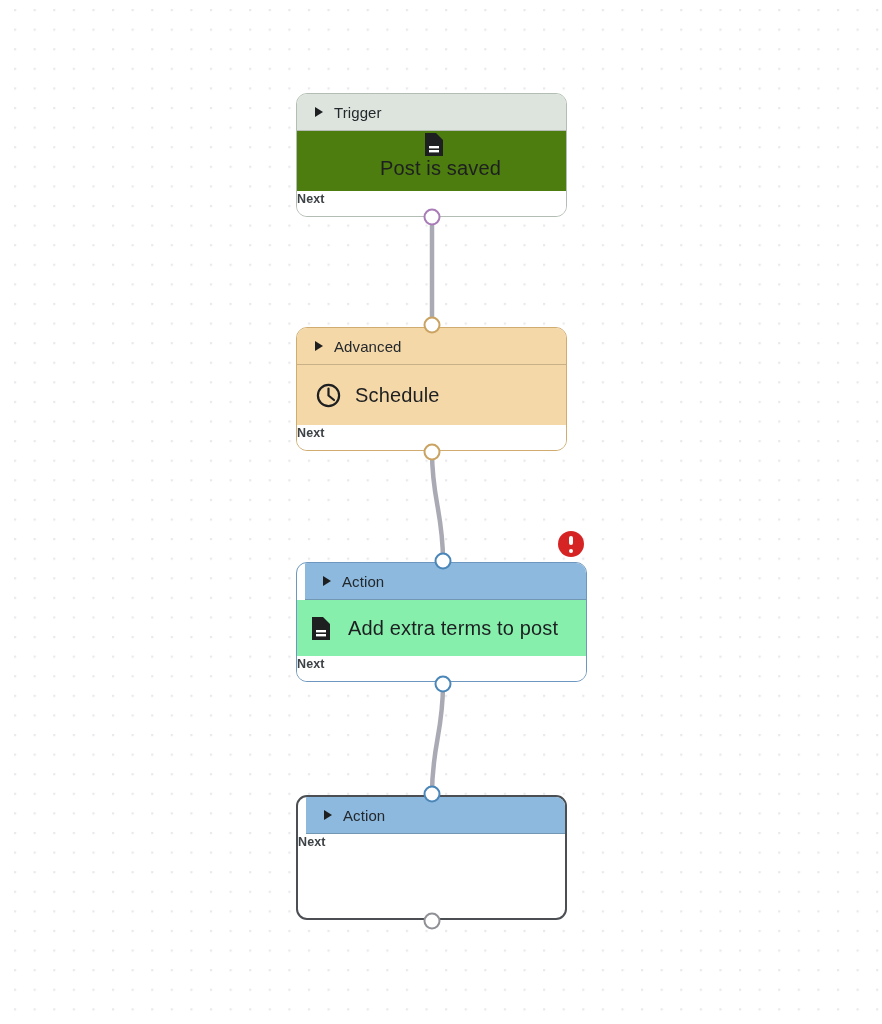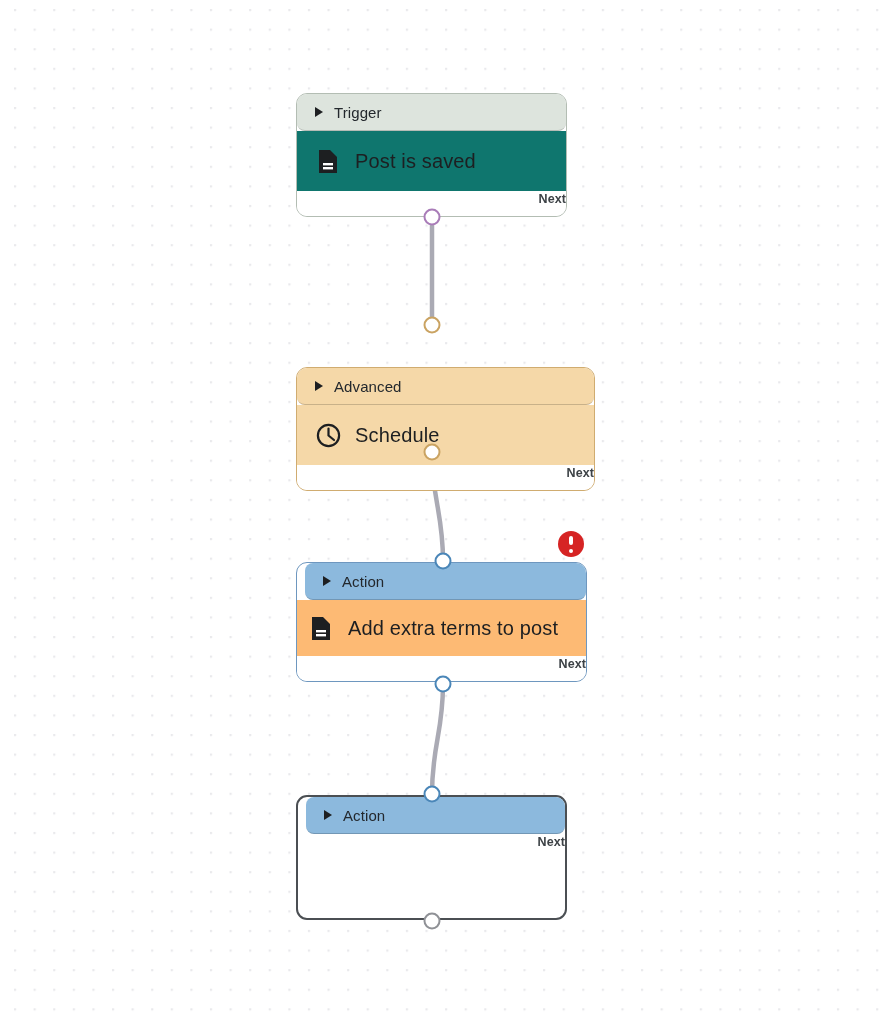--- a/index.html
+++ b/index.html
@@ -53,21 +53,20 @@
 
   .node-header {
     height: 37px;
     display: flex;
     align-items: center;
     padding-left: 18px;
     font-size: 15px;
     color: #23282d;
     border-bottom: 1px solid rgba(0,0,0,0.18);
     box-sizing: border-box;
-    border-radius: 8px;
   }
   .disclosure {
     width: 0;
     height: 0;
     border-left: 8px solid #1d1f21;
     border-top: 5.5px solid transparent;
     border-bottom: 5.5px solid transparent;
     margin-right: 11px;
     flex: 0 0 auto;
   }
@@ -96,42 +95,42 @@
     color: #1d1f21;
     letter-spacing: 0.15px;
     white-space: nowrap;
   }
 
   .node-footer {
     background: #ffffff;
     height: 27px;
     display: flex;
     align-items: flex-start;
-    justify-content: flex-end;
+    justify-content: flex-start;
     padding-top: 1px;
     box-sizing: border-box;
   }
   .footer-label {
     font-size: 12.5px;
     color: #3d4246;
     font-weight: 600;
     letter-spacing: 0.1px;
   }
 
   
   .n-green .node-header { background: #dde4dd; }
-  .n-green .node-body   { background: #0f766e; }
+  .n-green .node-body   { background: #4d7c0f; flex-direction: column; }
   .n-green .node-inner  { border-color: #b3bdb3; }
 
   .n-tan .node-header { background: #f5d8a8; }
   .n-tan .node-body   { background: #f5d8a8; align-items: center; }
   .n-tan .node-inner  { border-color: #d0ac70; }
 
   .n-blue .node-header { background: #8cb9dd; margin-left: 8px; }
-  .n-blue .node-body   { background: #fdba74; padding-left: 11px; }
+  .n-blue .node-body   { background: #86efac; padding-left: 11px; }
   .n-blue .node-inner  { border-color: #6e97bf; }
 
   .n-blue.selected .node-inner { border-color: #4b4f53; border-width: 2px; }
 
   
   .port {
     position: absolute;
     width: 17px;
     height: 17px;
     border-radius: 50%;
@@ -206,21 +205,21 @@
           </svg>
         </span>
         <span class="node-title">Post is saved</span>
       </div>
       <div class="node-footer">
         <span class="footer-label">Next</span>
       </div>
     </div>
   </div>
 
-  <div class="node n-tan" style="left:296px; top:327px; width:299px; height:124px;margin-top:40px;">
+  <div class="node n-tan" style="left:296px; top:327px; width:271px; height:124px;">
     <div class="node-inner">
       <div class="node-header">
         <span class="disclosure"></span>
         <span class="header-label">Advanced</span>
       </div>
       <div class="node-body">
         <span class="node-icon">
           <svg width="25" height="25" viewBox="0 0 25 25" aria-hidden="true">
             <circle cx="12.5" cy="12.5" r="10.6" fill="none" stroke="#1d1f21" stroke-width="2.2"></circle>
             <path d="M12.5 5.6 V12.5 L18 17" fill="none" stroke="#1d1f21" stroke-width="2.2" stroke-linecap="round" stroke-linejoin="round"></path>

